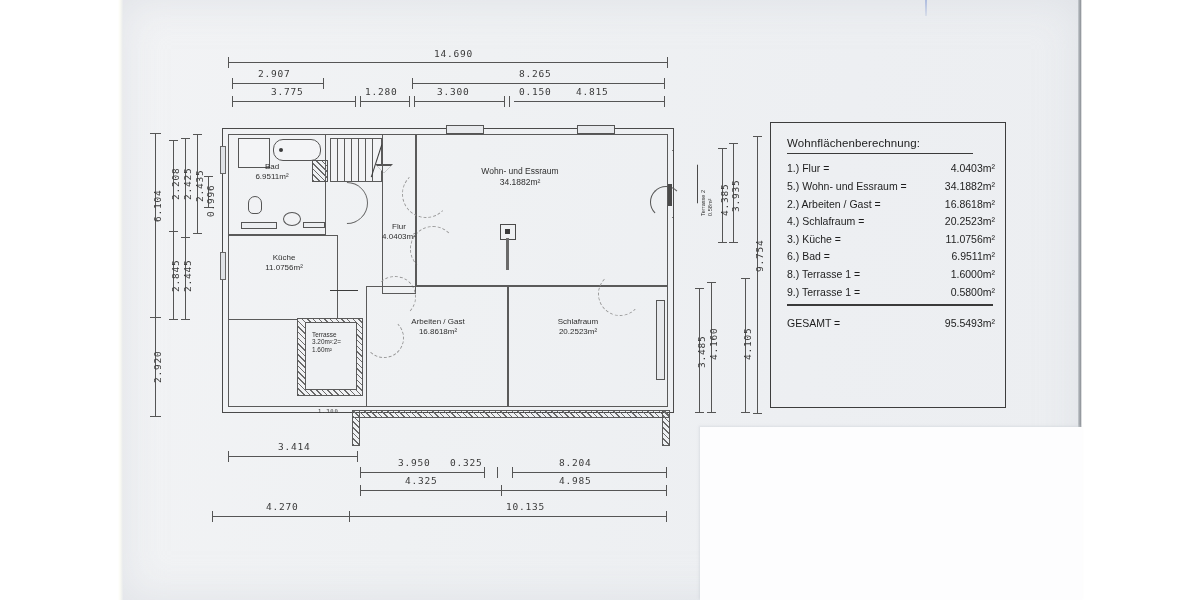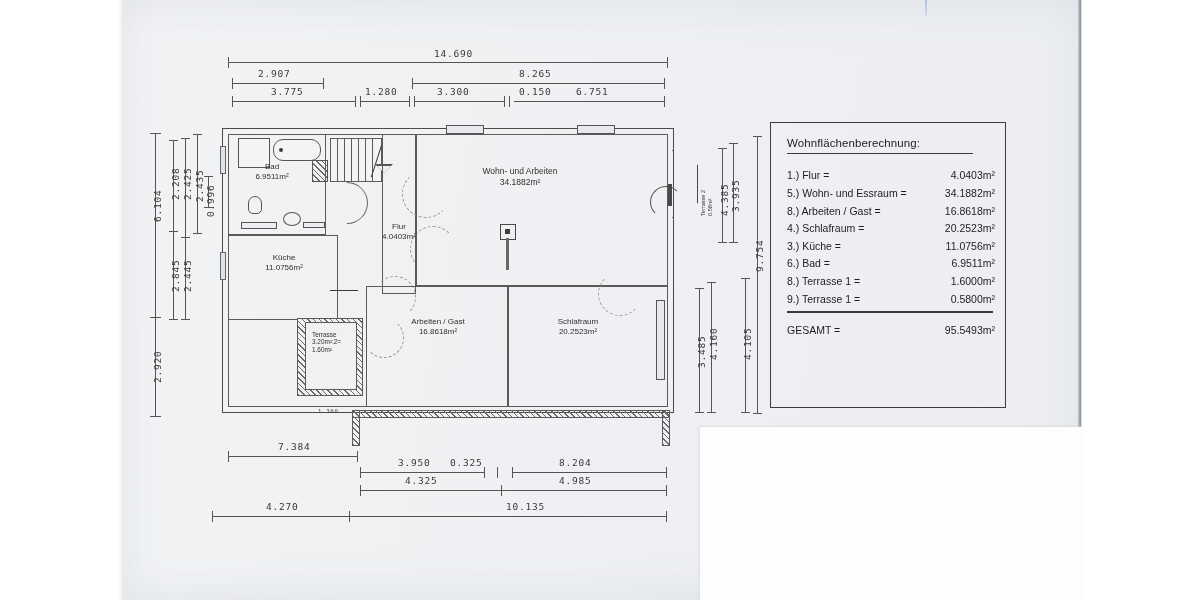--- a/index.html
+++ b/index.html
@@ -63,21 +63,21 @@
     position:absolute;left:770px;top:122px;width:236px;height:286px;
     border:1.6px solid #3d3d3d;background:transparent;box-sizing:border-box;
   }
   #legend-inner{position:absolute;left:16px;top:14px;right:10px;}
   #legend-title{
     font-size:11.5px;color:#1d1d1d;font-family:"Liberation Sans",sans-serif;
     font-weight:400;letter-spacing:.1px;
   }
   .legend-rule{height:1.4px;background:#3a3a3a;margin:4px 0 0 0;width:186px;}
   .legend-rule.bottom{margin-top:6px;width:206px;}
-  #legend-list{margin-top:16px;}
+  #legend-list{margin-top:9px;}
   .legend-row{
     display:flex;align-items:baseline;font-size:10.5px;color:#1d1d1d;
     line-height:1.0;margin-bottom:7.1px;white-space:nowrap;
   }
   .legend-row .lbl{flex:0 0 auto;}
   .legend-row .val{margin-left:auto;padding-left:6px;text-align:right;}
   #legend-total{
     display:flex;align-items:baseline;font-size:10.5px;color:#1d1d1d;
     margin-top:11px;white-space:nowrap;
   }
@@ -191,21 +191,21 @@
     </div>
     <div class="room-label" style="left:284px;top:253px;width:64px;margin-left:-32px;">
       <div>Küche</div>
       <div>11.0756m²</div>
     </div>
     <div class="room-label" style="left:399px;top:222px;width:48px;margin-left:-24px;">
       <div>Flur</div>
       <div>4.0403m²</div>
     </div>
     <div class="room-label big" style="left:520px;top:166px;width:130px;margin-left:-65px;">
-      <div>Wohn- und Arbeiten</div>
+      <div>Wohn- und Essraum</div>
       <div>34.1882m²</div>
     </div>
     <div class="room-label" style="left:438px;top:317px;width:80px;margin-left:-40px;">
       <div>Arbeiten / Gast</div>
       <div>16.8618m²</div>
     </div>
     <div class="room-label" style="left:578px;top:317px;width:74px;margin-left:-37px;">
       <div>Schlafraum</div>
       <div>20.2523m²</div>
     </div>
@@ -253,26 +253,26 @@
     <div class="dim-line" style="left:414px;top:101px;width:91px;"></div>
     <div class="tick" style="left:414px;top:96px;width:1px;height:11px;"></div>
     <div class="tick" style="left:504px;top:96px;width:1px;height:11px;"></div>
     <div class="dim-text" style="left:437px;top:86px;">3.300</div>
 
     <div class="tick" style="left:509px;top:96px;width:1px;height:11px;"></div>
     <div class="dim-text" style="left:519px;top:86px;">0.150</div>
 
     <div class="dim-line" style="left:514px;top:101px;width:151px;"></div>
     <div class="tick" style="left:664px;top:96px;width:1px;height:11px;"></div>
-    <div class="dim-text" style="left:576px;top:86px;">6.751</div>
+    <div class="dim-text" style="left:576px;top:86px;">4.815</div>
 
     <div class="dim-line" style="left:228px;top:456px;width:130px;"></div>
     <div class="tick" style="left:228px;top:451px;width:1px;height:11px;"></div>
     <div class="tick" style="left:357px;top:451px;width:1px;height:11px;"></div>
-    <div class="dim-text" style="left:278px;top:441px;">7.384</div>
+    <div class="dim-text" style="left:278px;top:441px;">3.414</div>
 
     <div class="dim-line" style="left:360px;top:472px;width:125px;"></div>
     <div class="tick" style="left:360px;top:467px;width:1px;height:11px;"></div>
     <div class="tick" style="left:484px;top:467px;width:1px;height:11px;"></div>
     <div class="dim-text" style="left:398px;top:457px;">3.950</div>
     <div class="dim-text" style="left:450px;top:457px;">0.325</div>
     <div class="tick" style="left:497px;top:467px;width:1px;height:11px;"></div>
 
     <div class="dim-line" style="left:512px;top:472px;width:155px;"></div>
     <div class="tick" style="left:512px;top:467px;width:1px;height:11px;"></div>
@@ -375,21 +375,21 @@
       <div id="legend-list">
         <div class="legend-row">
           <span class="lbl">1.) Flur =</span>
           <span class="val">4.0403m²</span>
         </div>
         <div class="legend-row">
           <span class="lbl">5.) Wohn- und Essraum =</span>
           <span class="val">34.1882m²</span>
         </div>
         <div class="legend-row">
-          <span class="lbl">8.) Arbeiten / Gast =</span>
+          <span class="lbl">2.) Arbeiten / Gast =</span>
           <span class="val">16.8618m²</span>
         </div>
         <div class="legend-row">
           <span class="lbl">4.) Schlafraum =</span>
           <span class="val">20.2523m²</span>
         </div>
         <div class="legend-row">
           <span class="lbl">3.) Küche =</span>
           <span class="val">11.0756m²</span>
         </div>

